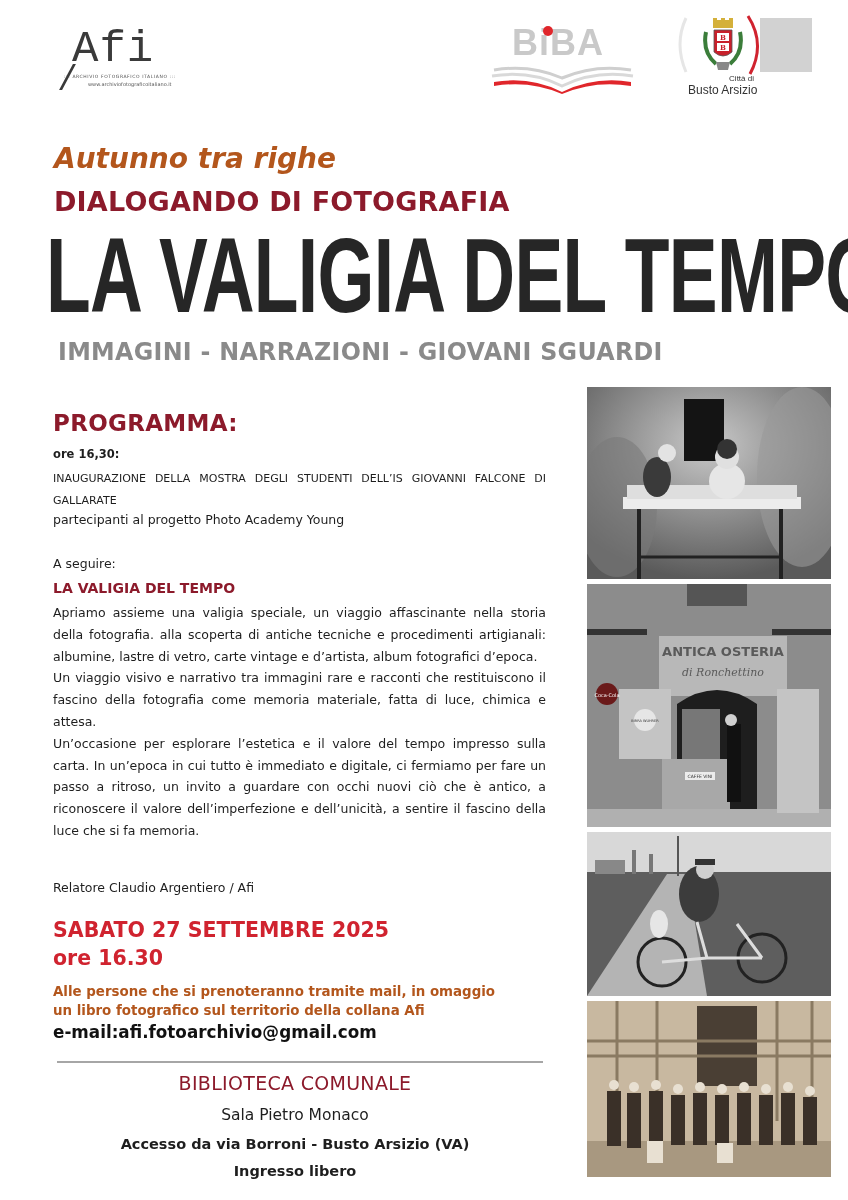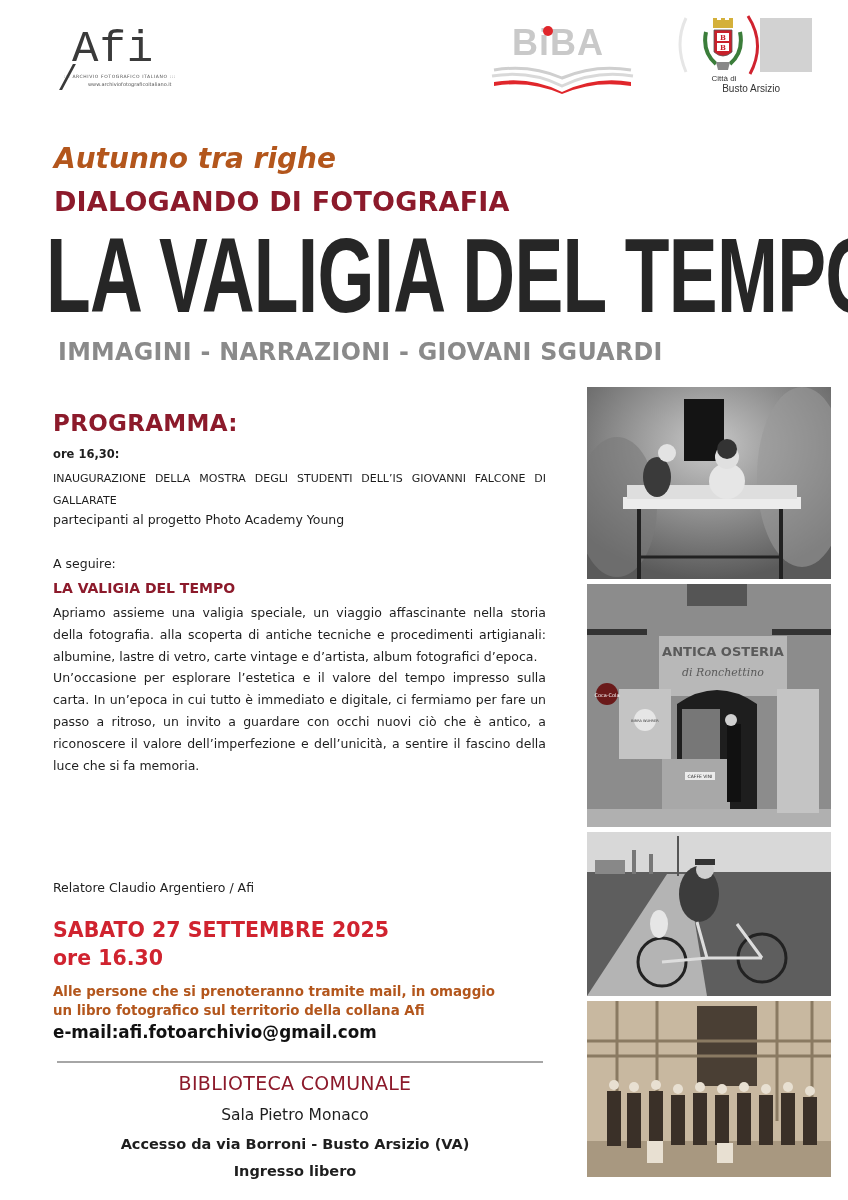--- a/index.html
+++ b/index.html
@@ -15,22 +15,22 @@
 
   .logo-biba { position: absolute; left: 490px; top: 22px; width: 145px; height: 70px; }
   .logo-biba .word { position: absolute; left: 22px; top: 0; font-family: "Liberation Sans", sans-serif; font-weight: bold; font-size: 36px; color: #c9c9c9; letter-spacing: 1px; }
   .logo-biba .dot { position: absolute; left: 53px; top: 4px; width: 10px; height: 10px; border-radius: 50%; background: #e0262b; }
   .logo-biba .book { position: absolute; left: 0; top: 42px; width: 145px; height: 30px; }
 
   .logo-busto { position: absolute; left: 672px; top: 18px; width: 140px; height: 78px; }
   .logo-busto .grey { position: absolute; left: 88px; top: 0; width: 52px; height: 54px; background: #d2d2d2; }
   .logo-busto .arc { position: absolute; left: 2px; top: -4px; width: 90px; height: 62px; }
   .logo-busto .crest { position: absolute; left: 30px; top: 0; width: 42px; height: 56px; }
-  .logo-busto .city1 { position: absolute; left: 22px; top: 56px; font-family: "Liberation Sans", sans-serif; font-size: 8px; color: #333; width: 60px; text-align: center; }
-  .logo-busto .city2 { position: absolute; left: 28px; top: 65px; font-family: "Liberation Sans", sans-serif; font-size: 10px; color: #333; width: 80px; text-align: right; white-space: nowrap; }
+  .logo-busto .city1 { position: absolute; left: 22px; top: 56px; font-family: "Liberation Sans", sans-serif; font-size: 8px; color: #333; width: 60px; text-align: right; }
+  .logo-busto .city2 { position: absolute; left: 16px; top: 65px; font-family: "Liberation Sans", sans-serif; font-size: 12px; color: #333; width: 80px; text-align: left; white-space: nowrap; }
 
   
   .series { position: absolute; left: 54px; top: 142px; font-family: "DejaVu Sans", sans-serif; font-weight: bold; font-style: italic; font-size: 28px; color: #b3561c; white-space: nowrap; }
   .subtitle { position: absolute; left: 54px; top: 186px; font-family: "DejaVu Sans", sans-serif; font-weight: bold; font-size: 27px; color: #8c1a2b; white-space: nowrap; letter-spacing: 0.2px; }
   .main-title { position: absolute; left: 46px; top: 222px; width: 730px; font-family: "Liberation Sans", sans-serif; font-weight: bold; font-size: 106px; line-height: 106px; color: #262626; white-space: nowrap; transform-origin: left top; transform: scaleX(0.69); letter-spacing: -1px; }
   .tagline { position: absolute; left: 58px; top: 338px; font-family: "DejaVu Sans", sans-serif; font-weight: bold; font-size: 24px; color: #8a8a8a; white-space: nowrap; letter-spacing: 0.3px; transform-origin: left top; transform: scaleX(0.99); }
 
   
   .col { position: absolute; left: 53px; width: 493px; }
   .prog-h { top: 410px; font-weight: bold; font-size: 23px; color: #8c1a2b; letter-spacing: 0.3px; }
@@ -113,20 +113,21 @@
 <div class="tagline">IMMAGINI - NARRAZIONI - GIOVANI SGUARDI</div>
 
 <div class="col prog-h">PROGRAMMA:</div>
 <div class="col time">ore 16,30:</div>
 <div class="col inaug">INAUGURAZIONE DELLA MOSTRA DEGLI STUDENTI DELL’IS GIOVANNI FALCONE DI GALLARATE</div>
 <div class="col part">partecipanti al progetto Photo Academy Young</div>
 <div class="col follow">A seguire:</div>
 <div class="col sec-h">LA VALIGIA DEL TEMPO</div>
 <div class="col body">
   <p>Apriamo assieme una valigia speciale, un viaggio affascinante nella storia della fotografia. alla scoperta di antiche tecniche e procedimenti artigianali: albumine, lastre di vetro, carte vintage e d’artista, album fotografici d’epoca.</p>
+  <p>Un viaggio visivo e narrativo tra immagini rare e racconti che restituiscono il fascino della fotografia come memoria materiale, fatta di luce, chimica e attesa.</p>
   <p>Un’occasione per esplorare l’estetica e il valore del tempo impresso sulla carta. In un’epoca in cui tutto è immediato e digitale, ci fermiamo per fare un passo a ritroso, un invito a guardare con occhi nuovi ciò che è antico, a riconoscere il valore dell’imperfezione e dell’unicità, a sentire il fascino della luce che si fa memoria.</p>
 </div>
 <div class="col speaker">Relatore Claudio Argentiero / Afi</div>
 
 <div class="col date">
   <div>SABATO 27 SETTEMBRE 2025</div>
   <div>ore 16.30</div>
 </div>
 <div class="col gift">
   <div>Alle persone che si prenoteranno tramite mail, in omaggio</div>

